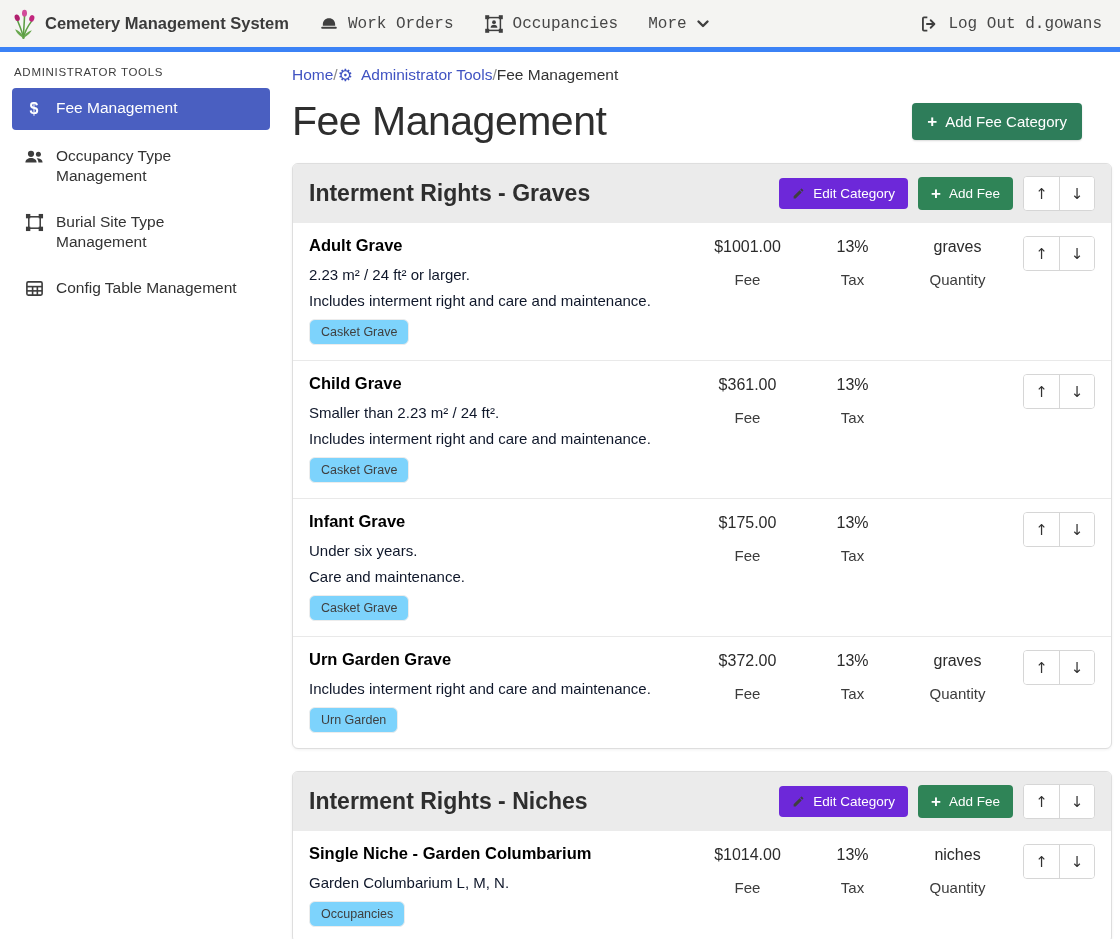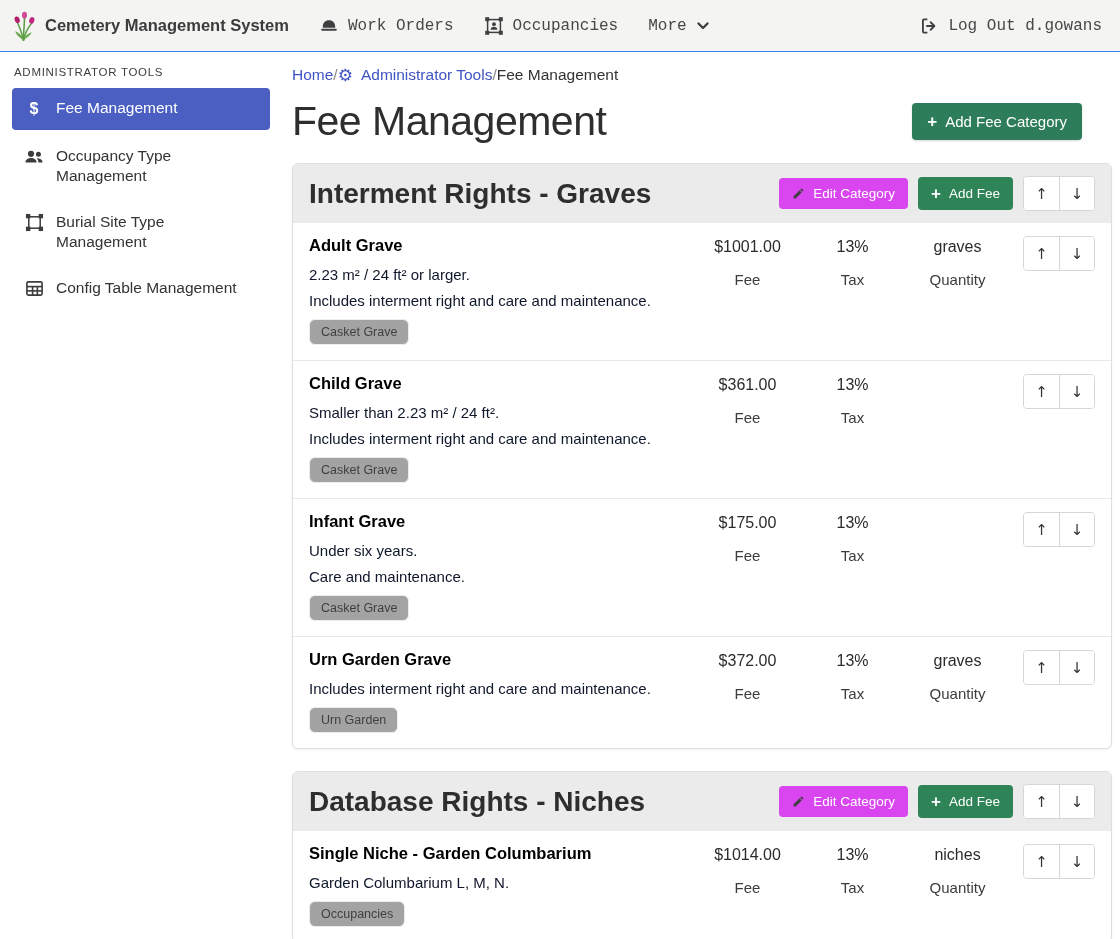--- a/index.html
+++ b/index.html
@@ -6,21 +6,21 @@
   * { box-sizing: border-box; }
   html,body { margin:0; padding:0; }
   body {
     width:1120px; height:939px; overflow:hidden;
     font-family:"Liberation Sans", sans-serif;
     background:#ffffff; color:#333;
   }
 
   
   .navbar {
-    height:52px; background:#f4f4f2; border-bottom:1px solid #3b82f6;
+    height:52px; background:#f4f4f2; border-bottom:5px solid #3b82f6;
     display:flex; align-items:center; padding:0 18px 0 12px;
   }
   .brand { display:flex; align-items:center; gap:8px; }
   .brand-title { font-weight:bold; font-size:16.5px; color:#3b3b3b; }
   .nav-link {
     display:flex; align-items:center; gap:9px; margin-left:30px;
     font-size:16px; color:#474747; cursor:pointer; text-decoration:none;font-family:Liberation Mono, monospace;
   }
   .nav-link svg { display:block; }
   .nav-right { margin-left:auto; }
@@ -56,34 +56,34 @@
   .gear-glyph { font-size:17px; line-height:1; color:#4053c2; }
 
   .page-header { display:flex; align-items:center; justify-content:space-between; padding:10px 30px 18px 0; }
   .page-title { font-size:41px; font-weight:300; color:#2e2e2e; letter-spacing:-.5px; margin:0; }
 
   .btn {
     display:inline-flex; align-items:center; gap:8px; border:none; cursor:pointer;
     color:#fff; border-radius:4px; font-family:inherit;
   }
   .btn-add-category { background:#2e7d5a; font-size:15px; padding:10px 15px; box-shadow:0 1px 2px rgba(0,0,0,.15); }
-  .btn-teal  { background:#d946ef; font-size:13.5px; padding:8px 13px; }
+  .btn-teal  { background:#6d28d9; font-size:13.5px; padding:8px 13px; }
   .btn-green { background:#2f8457; font-size:13.5px; padding:8px 13px; }
   .plus-glyph { font-size:17px; font-weight:bold; line-height:1; }
 
   
   .panel {
     border:1px solid #dedede; border-radius:6px; margin:0 0 22px 0;
     background:#fff; box-shadow:0 1px 3px rgba(0,0,0,.06); overflow:hidden;
   }
   .panel-header {
     background:#ebebeb; padding:12px 16px;
     display:flex; align-items:center; justify-content:space-between;
   }
-  .panel-title { font-size:28px; font-weight:600; color:#2e2e2e;text-align:center; }
+  .panel-title { font-size:23px; font-weight:600; color:#2e2e2e;text-align:center; }
   .panel-actions { display:flex; align-items:center; gap:10px; }
 
   .arrow-group {
     display:inline-flex; border:1px solid #d6d6d6; border-radius:4px;
     overflow:hidden; background:#fff;
   }
   .arrow-btn {
     width:35px; height:33px; background:#fff; border:none; cursor:pointer;
     font-size:15px; color:#333; font-family:"DejaVu Sans", sans-serif;
     display:flex; align-items:center; justify-content:center;
@@ -95,21 +95,21 @@
     display:grid; grid-template-columns:1fr 115px 95px 115px 80px;
     padding:13px 16px 15px 16px; align-items:start;
   }
   .fee-row:not(:last-child) { border-bottom:1px solid #e9e9e9; }
   .fee-name {
     font-size:16.5px; font-weight:bold; color:#000000; text-decoration:none; cursor:pointer;
     display:inline-block; margin-bottom:2px;
   }
   .fee-desc { font-size:15px; color:#0f172a; margin-top:9px; }
   .fee-badge {
-    display:inline-block; margin-top:10px; background:#a3a3a3; border:1px solid #ececec;
+    display:inline-block; margin-top:10px; background:#7dd3fc; border:1px solid #ececec;
     border-radius:6px; padding:5px 11px; font-size:12.5px; color:#3f3f3f;
   }
   .stat { display:flex; flex-direction:column; align-items:center; padding-top:2px; }
   .stat-value { font-size:16px; color:#2b2b2b; }
   .stat-label { font-size:15px; color:#3c3c3c; margin-top:15px; }
   .stat.empty { visibility:hidden; }
   .row-arrows { justify-self:end; }
 </style>
 </head>
 <body>
@@ -373,21 +373,21 @@
     </div>
     <span class="arrow-group row-arrows">
       <button class="arrow-btn">↑</button>
       <button class="arrow-btn">↓</button>
     </span>
   </div>
           </div>
   </section>
         <section class="panel">
     <div class="panel-header">
-      <div class="panel-title">Database Rights - Niches</div>
+      <div class="panel-title">Interment Rights - Niches</div>
       <div class="panel-actions">
         <button class="btn btn-teal">
           <span class="icon">
             <svg width="13" height="13" viewBox="0 0 24 24" fill="currentColor">
               <path d="M3 17.25V21h3.75L17.8 9.94l-3.75-3.75L3 17.25zM20.7 7.04c.39-.39.39-1.02 0-1.41l-2.34-2.34c-.39-.39-1.02-.39-1.41 0l-1.83 1.83 3.75 3.75 1.84-1.83z"></path>
             </svg>
           </span>
           <span>Edit Category</span>
         </button>
         <button class="btn btn-green">

